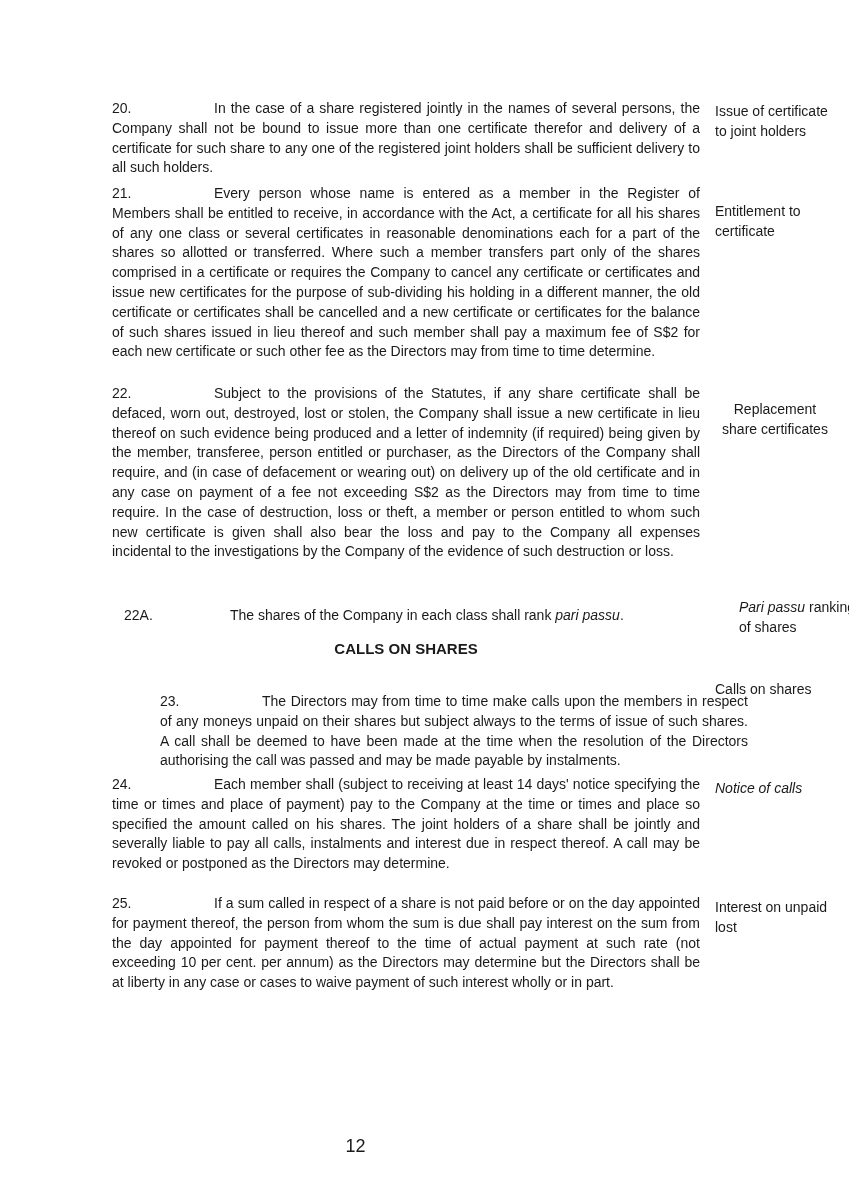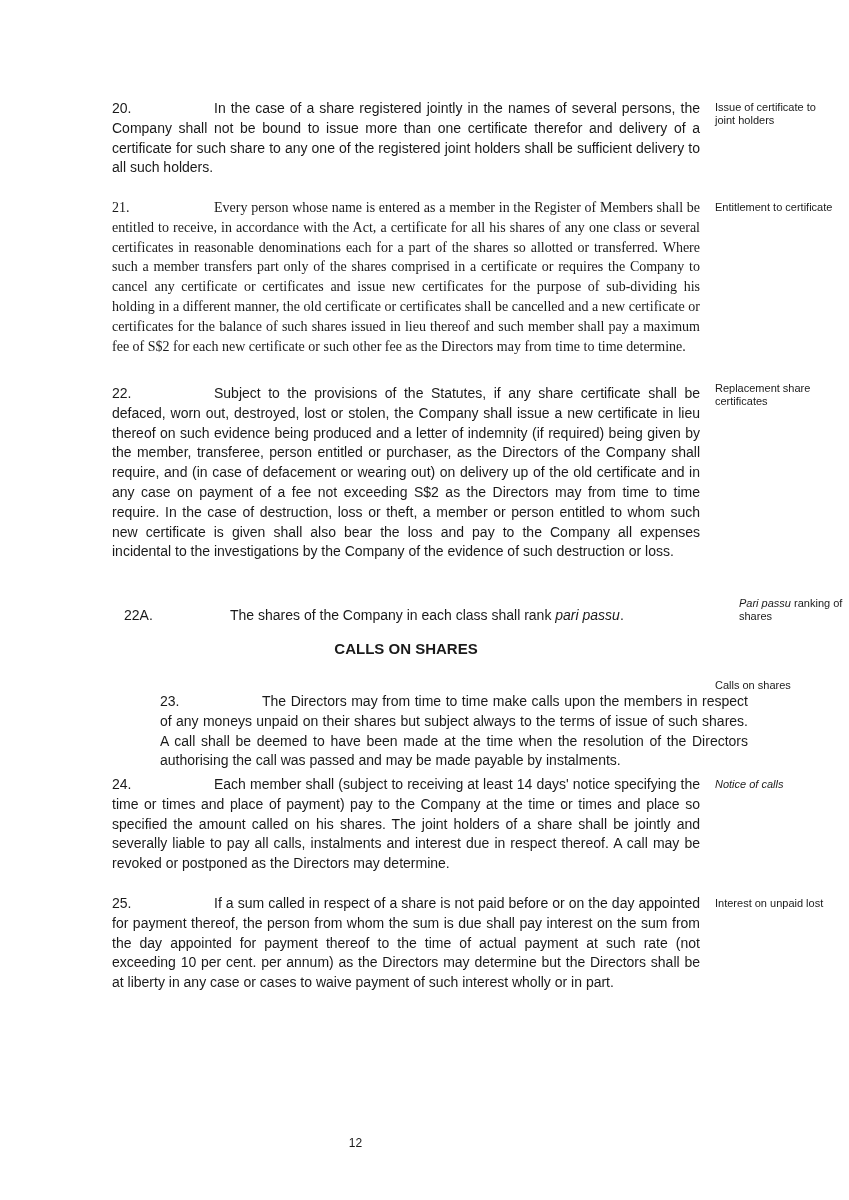--- a/index.html
+++ b/index.html
@@ -1,43 +1,43 @@
 <!DOCTYPE html>
 <html><head>
 <meta charset="utf-8">
 <style>
   html, body { margin: 0; padding: 0; background: #ffffff; }
   body { width: 849px; height: 1200px; position: relative; overflow: hidden;
          font-family: "Liberation Sans", sans-serif; color: #1a1a1a; }
   .clause { position: absolute; left: 112px; width: 588px; }
   .body-text { font-size: 14px; line-height: 19.8px; text-align: justify; margin: 0; }
   .num { display: inline-block; width: 102px; }
-  .margin-note { position: absolute; left: 715px; width: 120px; font-size: 11px; line-height: 13px; color: #1a1a1a; }
+  .margin-note { position: absolute; left: 715px; width: 120px; font-size: 14px; line-height: 20px; color: #1a1a1a; }
   .heading { position: absolute; left: 112px; width: 588px; text-align: center; font-size: 15px; font-weight: bold; top: 640px; }
-  .page-num { position: absolute; left: 0; width: 711px; text-align: center; top: 1136px; font-size: 12px; }
+  .page-num { position: absolute; left: 0; width: 711px; text-align: center; top: 1136px; font-size: 18px; }
   .single { font-size: 14px; line-height: 19.8px; margin: 12px; }
   .single .num { width: 106px; }
 </style>
 </head>
 <body>
 
 <div class="clause" style="top:99px;">
   <p class="body-text"><span class="num">20.</span><span>In the case of a share registered jointly in the names of several persons, the Company shall not be bound to issue more than one certificate therefor and delivery of a certificate for such share to any one of the registered joint holders shall be sufficient delivery to all such holders.</span></p>
 </div>
 <div class="margin-note" style="top:101px;">Issue of certificate to joint holders</div>
 
-<div class="clause" style="top:198px;font-family:Liberation Serif, serif;">
+<div class="clause" style="top:184px;">
   <p class="body-text"><span class="num">21.</span><span>Every person whose name is entered as a member in the Register of Members shall be entitled to receive, in accordance with the Act, a certificate for all his shares of any one class or several certificates in reasonable denominations each for a part of the shares so allotted or transferred.  Where such a member transfers part only of the shares comprised in a certificate or requires the Company to cancel any certificate or certificates and issue new certificates for the purpose of sub-dividing his holding in a different manner, the old certificate or certificates shall be cancelled and a new certificate or certificates for the balance of such shares issued in lieu thereof and such member shall pay a maximum fee of S$2 for each new certificate or such other fee as the Directors may from time to time determine.</span></p>
 </div>
 <div class="margin-note" style="top:201px;">Entitlement to certificate</div>
 
 <div class="clause" style="top:384px;">
   <p class="body-text"><span class="num">22.</span><span>Subject to the provisions of the Statutes, if any share certificate shall be defaced, worn out, destroyed, lost or stolen, the Company shall issue a new certificate in lieu thereof on such evidence being produced and a letter of indemnity (if required) being given by the member, transferee, person entitled or purchaser, as the Directors of the Company shall require, and (in case of defacement or wearing out) on delivery up of the old certificate and in any case on payment of a fee not exceeding S$2 as the Directors may from time to time require.  In the case of destruction, loss or theft, a member or person entitled to whom such new certificate is given shall also bear the loss and pay to the Company all expenses incidental to the investigations by the Company of the evidence of such destruction or loss.</span></p>
 </div>
-<div class="margin-note" style="top:382px;">Replacement share certificates</div>
+<div class="margin-note" style="top:399px;text-align:center;">Replacement share certificates</div>
 
 <div class="clause" style="top:594px;">
   <p class="single"><span class="num">22A.</span><span>The shares of the Company in each class shall rank </span><em>pari passu</em><span>.</span></p>
 </div>
 <div class="margin-note" style="top:597px;margin-left:24px;"><em>Pari passu</em><span> ranking of shares</span></div>
 
 <div class="heading">CALLS ON SHARES</div>
 
 <div class="clause" style="top:692px;margin-left:48px;">
   <p class="body-text"><span class="num">23.</span><span>The Directors may from time to time make calls upon the members in respect of any moneys unpaid on their shares but subject always to the terms of issue of such shares.  A call shall be deemed to have been made at the time when the resolution of the Directors authorising the call was passed and may be made payable by instalments.</span></p>

